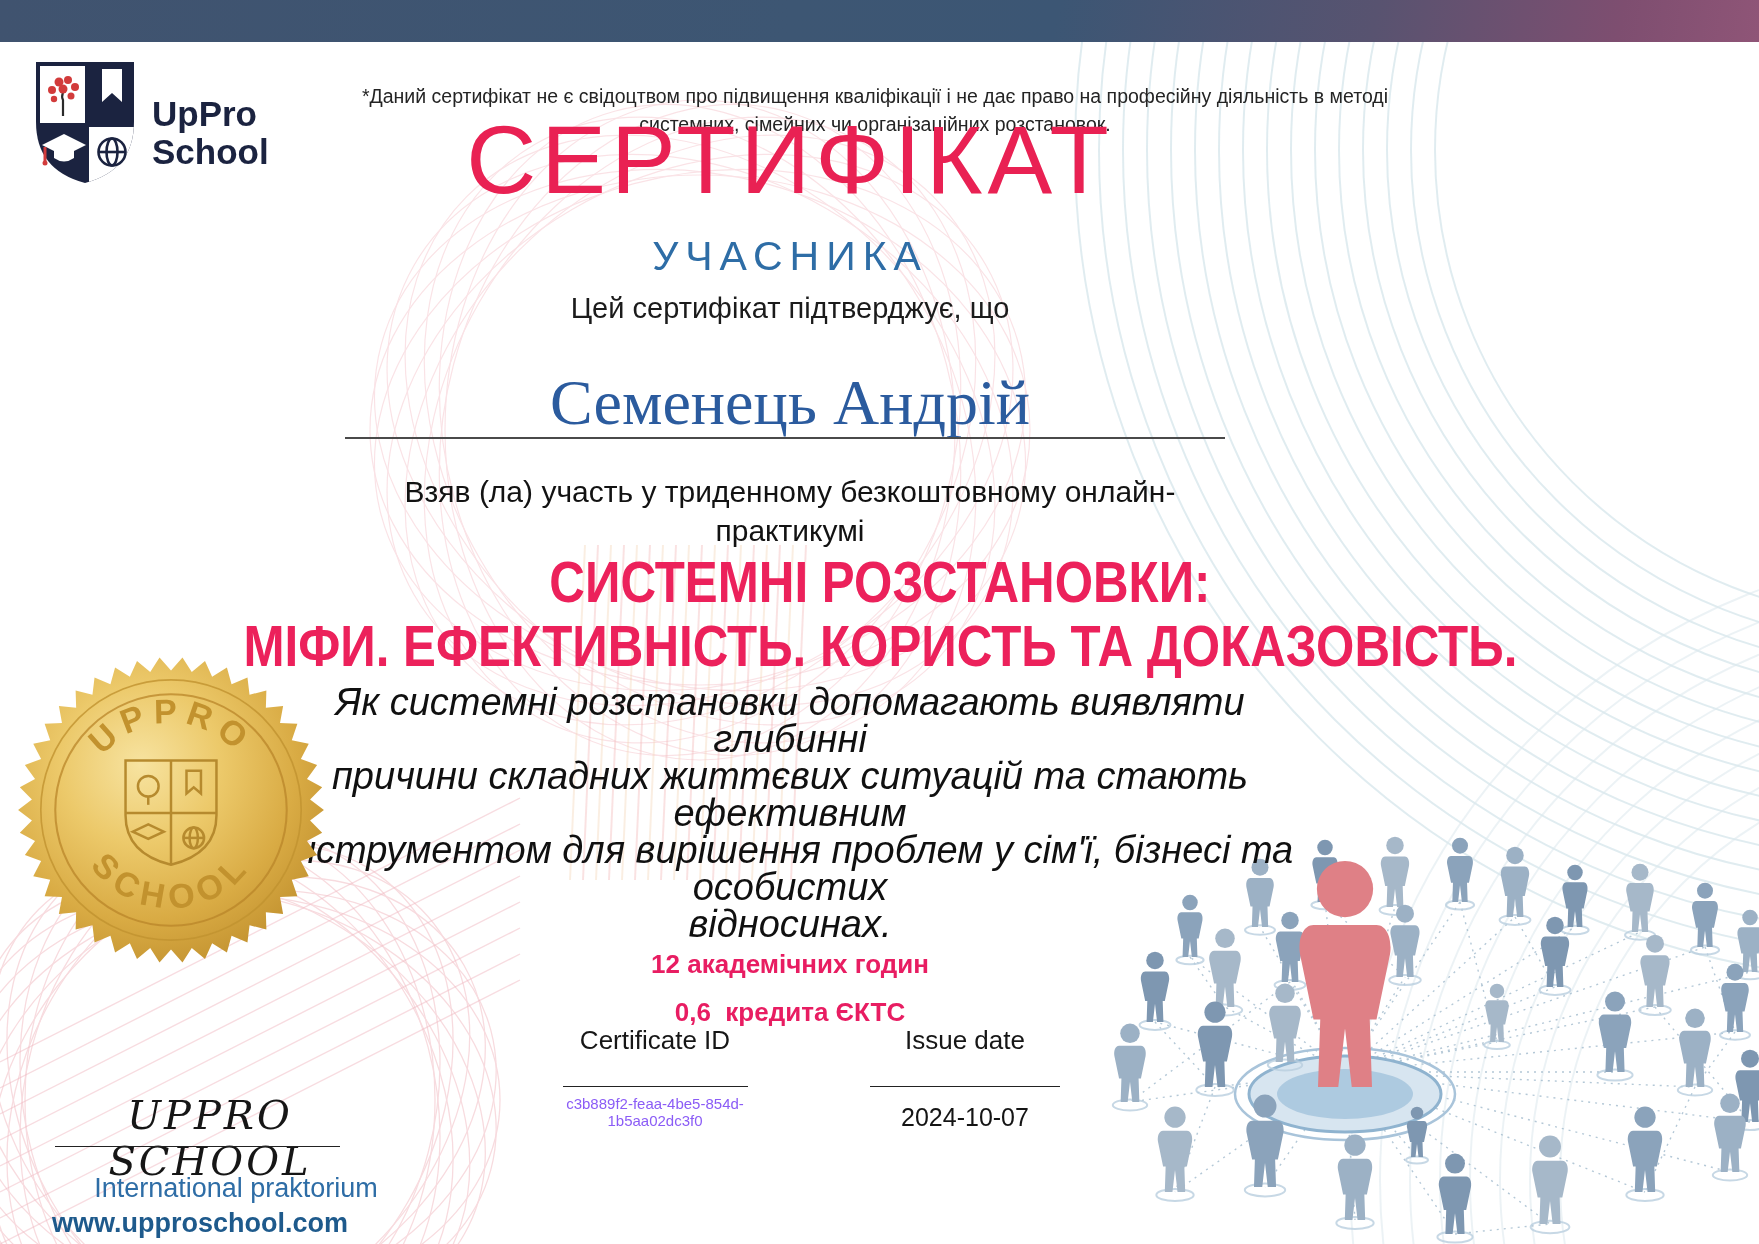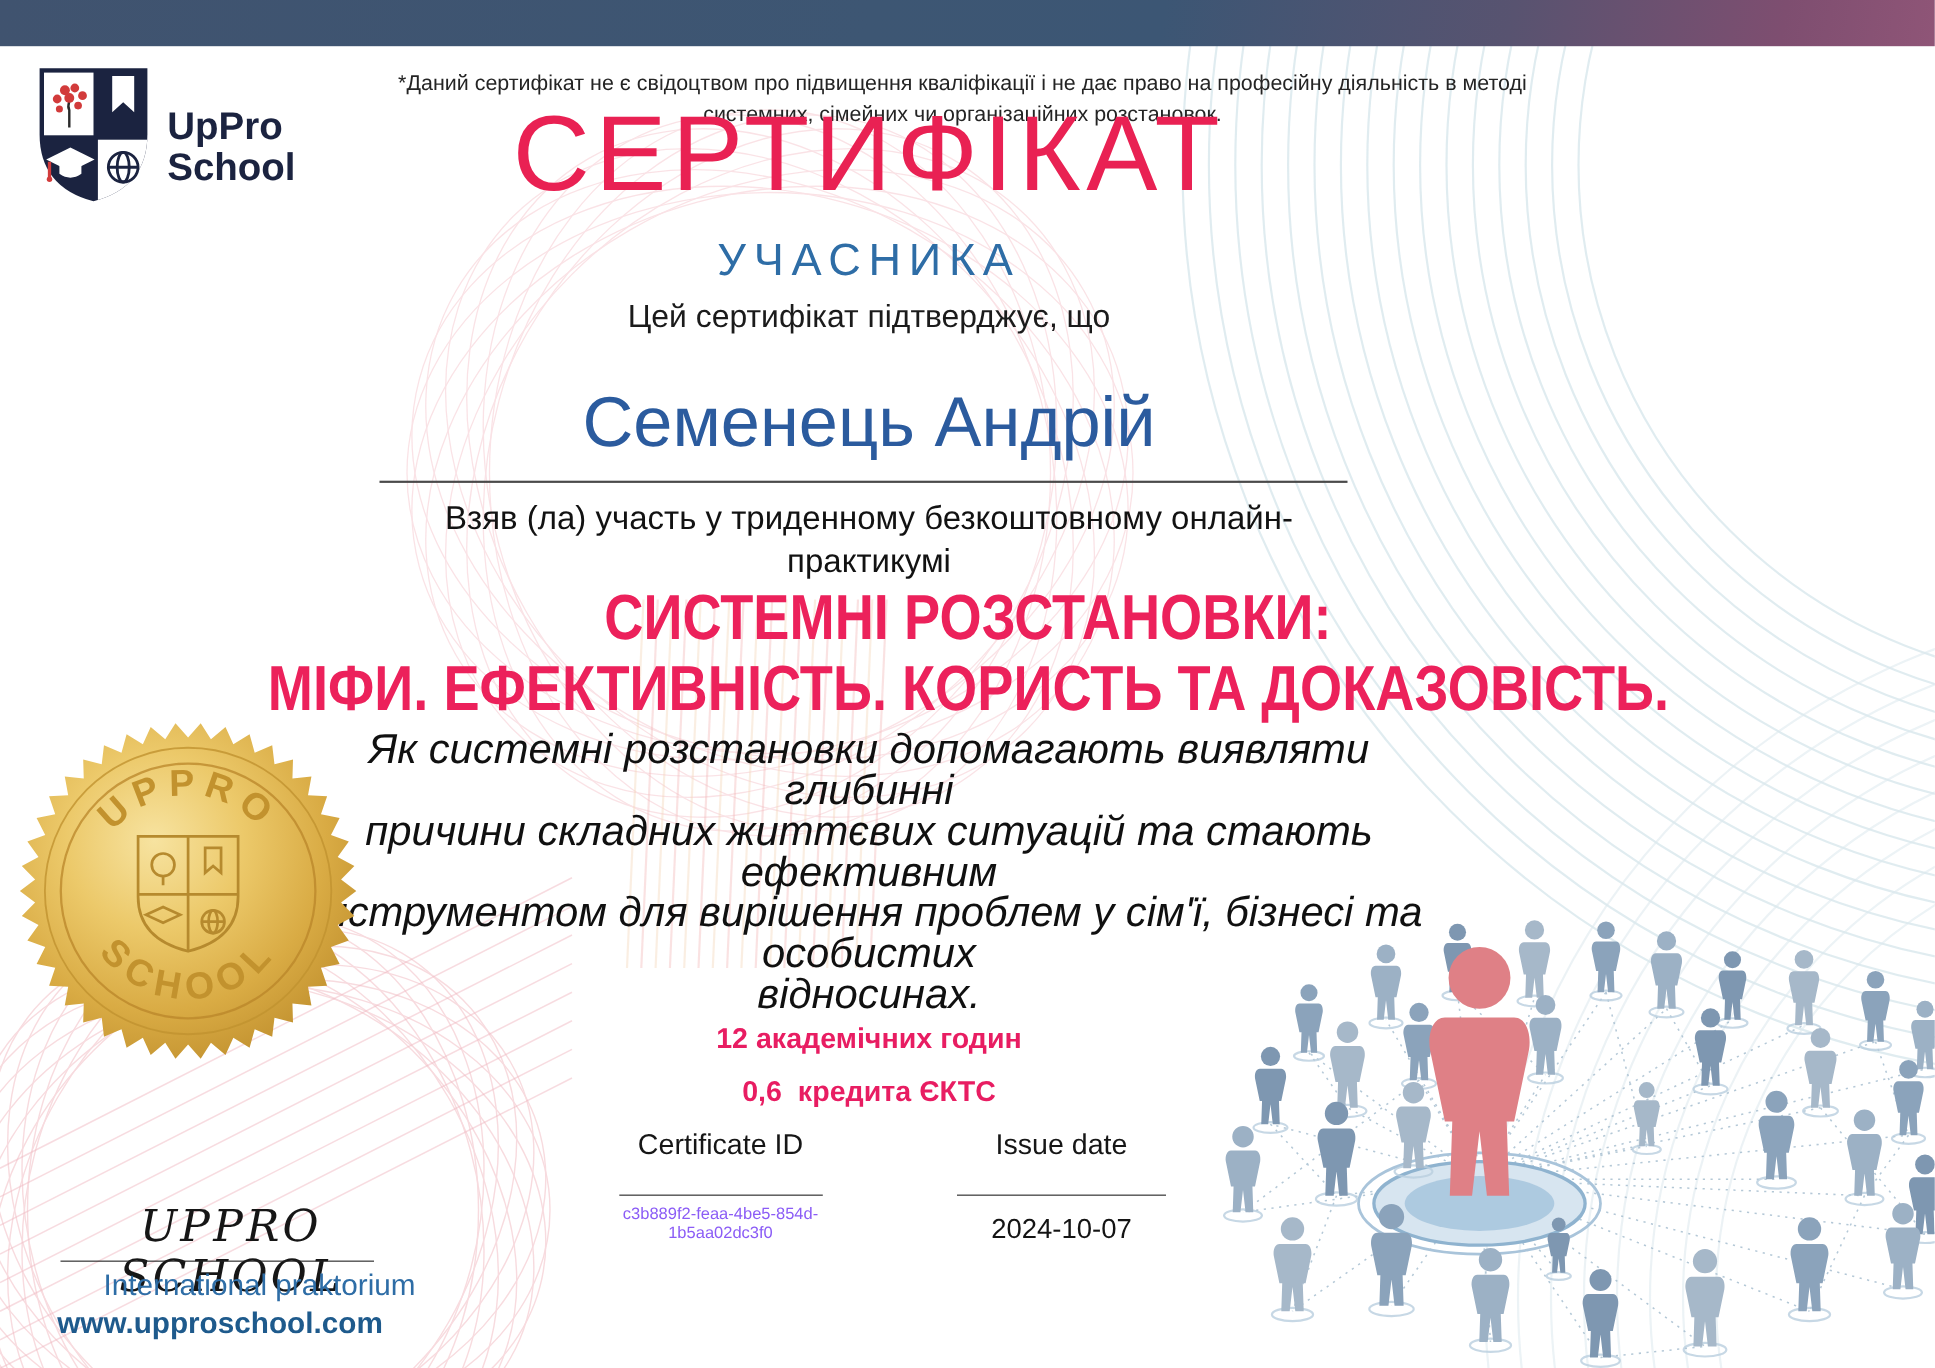--- a/index.html
+++ b/index.html
@@ -1,33 +1,33 @@
 <!DOCTYPE html>
 <html><head>
 <meta charset="utf-8">
 <style>
   html,body{margin:0;padding:0;background:#ffffff;}
   .stage{
     position:relative;width:1759px;height:1244px;overflow:hidden;
     font-family:"Liberation Sans",sans-serif;background:#ffffff;
   }
   .abs{position:absolute;}
-  .center{text-align:center;}
+  .center{text-align:center;margin-top:20px;}
   
   .topbar{
     left:0;top:0;width:1759px;height:42px;z-index:2;
     background:linear-gradient(100deg,#40536f 0%,#3d5673 45%,#3c5674 60%,#585370 78%,#7e4e70 92%,#8f5577 100%);
   }
   .bgdecor{left:0;top:0;width:1759px;height:1244px;z-index:0;pointer-events:none;}
   .content{z-index:3;}
   .disclaimer{left:250px;top:62px;width:1250px;font-size:19.5px;line-height:28px;color:#242424;z-index:3;}
   .cert-title{left:160px;top:84px;width:1260px;font-size:97px;font-weight:400;letter-spacing:5px;color:#e92153;z-index:3;}
   .cert-subtitle{left:160px;top:213px;width:1260px;font-size:41px;letter-spacing:7px;color:#2e6da6;z-index:3;}
   .confirm{left:160px;top:272px;width:1260px;font-size:29px;color:#1b1b1b;z-index:3;}
-  .recipient{left:160px;top:346px;width:1260px;font-size:64px;color:#2b5b9e;z-index:3;}
+  .recipient{left:160px;top:346px;width:1260px;font-size:64px;color:#2b5b9e;z-index:3;font-family:Liberation Serif, serif;}
   .divider{left:345px;top:437px;width:880px;border-top:2px solid #4a4a4a;z-index:3;}
   .participation{left:160px;top:452px;width:1260px;font-size:30px;line-height:39px;color:#121212;z-index:3;}
   .course-line{left:60px;width:1640px;font-size:58px;font-weight:bold;color:#ec215b;z-index:3;}
   .course-line>span{display:inline-block;transform:scaleX(.85);transform-origin:center;white-space:nowrap;letter-spacing:0px;}
   .course1{top:528px;}
   .course2{top:592px;}
   .desc{left:260px;top:664px;width:1060px;font-size:38px;line-height:37px;font-style:italic;color:#101010;z-index:3;}
   .dates{left:160px;top:903px;width:1260px;font-size:30px;font-weight:bold;letter-spacing:1px;color:#17496f;z-index:3;}
   .hours{left:160px;top:929px;width:1260px;font-size:26px;font-weight:bold;color:#e81d62;z-index:3;white-space:pre-wrap;text-align:center;}
   .credits{left:160px;top:977px;width:1260px;font-size:26px;font-weight:bold;color:#e81d62;z-index:3;white-space:pre-wrap;}

